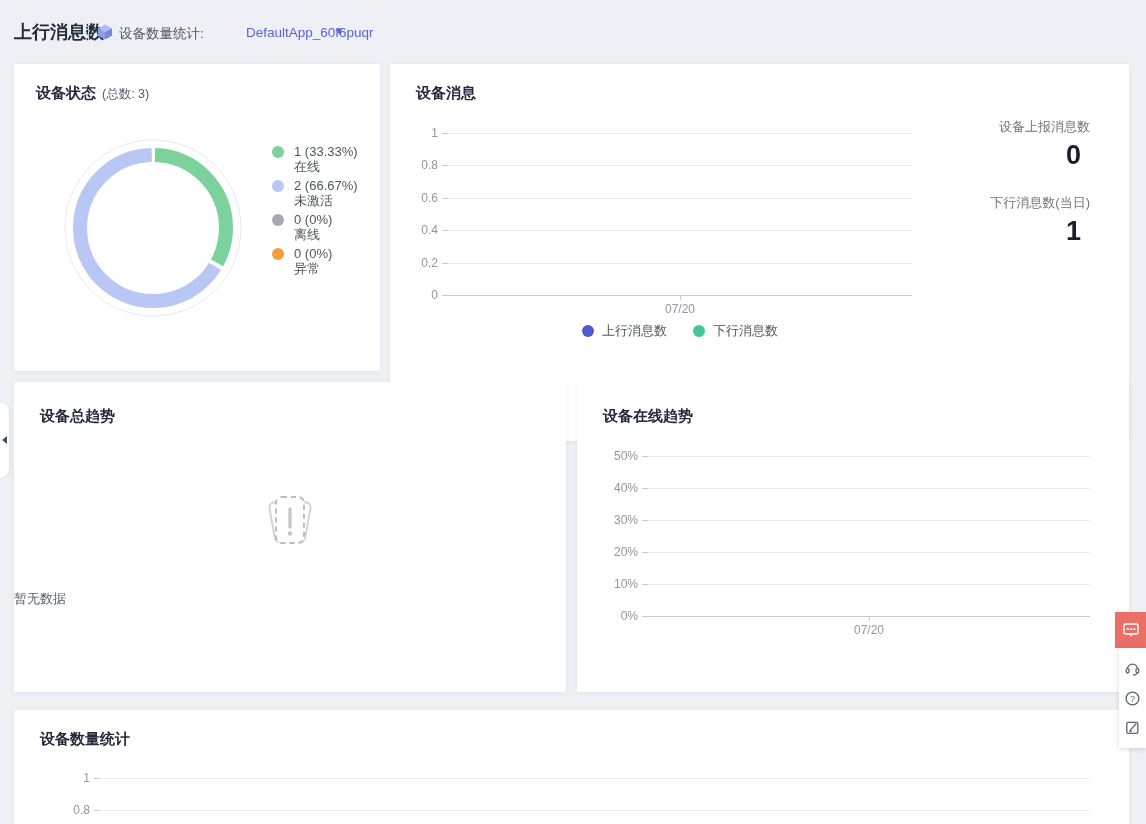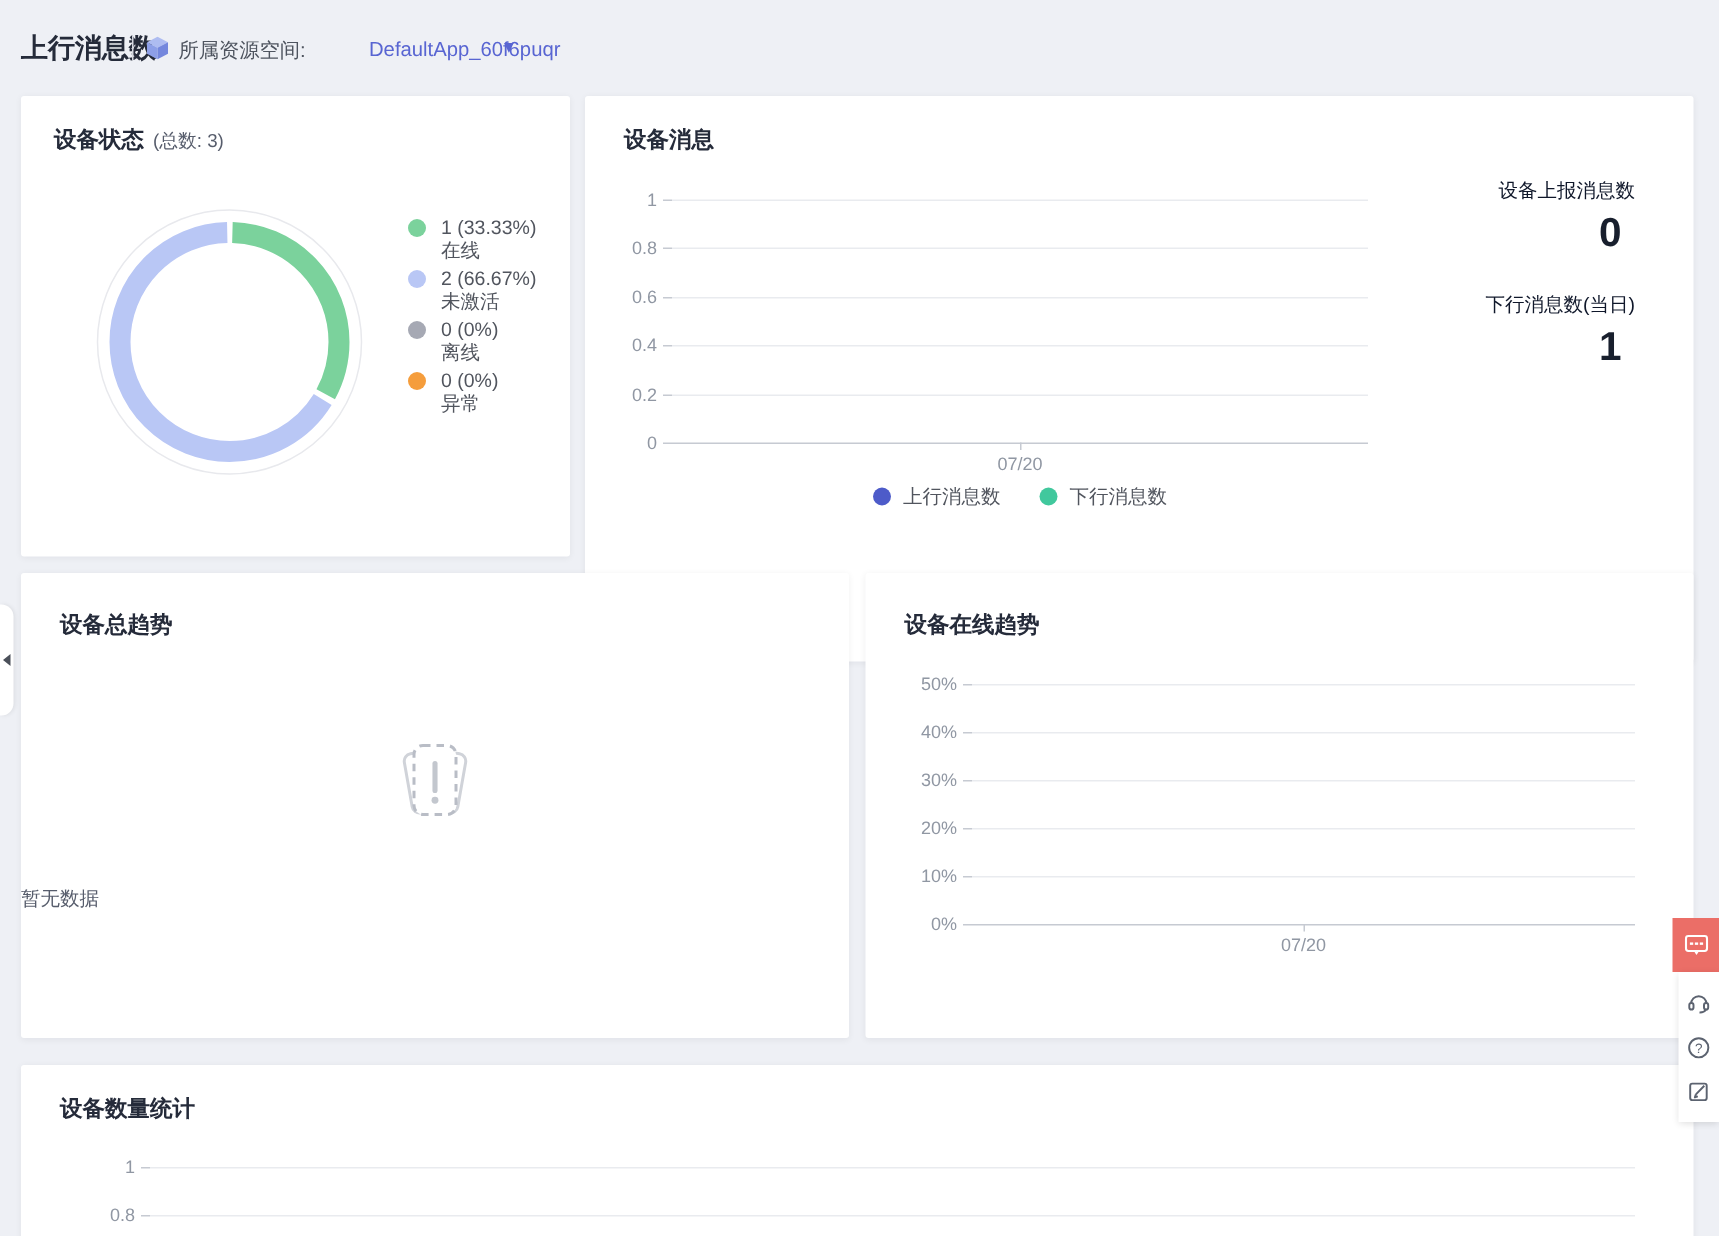--- a/index.html
+++ b/index.html
@@ -38,21 +38,21 @@
     gap:26px;font-size:13px;color:#51555e;}
   .lc-legend .item{display:flex;align-items:center;cursor:pointer;white-space:nowrap;}
   .lc-legend .dot{width:12px;height:12px;border-radius:50%;margin-right:8px;flex:none;}
   
   #status-legend{position:absolute;left:258px;top:80px;display:flex;flex-direction:column;gap:4px;}
   .sl-item{display:flex;cursor:pointer;height:30px;}
   .sl-dot{width:12px;height:12px;border-radius:50%;margin:2px 10px 0 0;flex:none;}
   .sl-text{font-size:13px;line-height:15px;color:#51555e;white-space:nowrap;}
   
   .stats{position:absolute;top:54px;right:39px;text-align:right;}
-  .stat-label{font-size:13px;color:#0f172a;margin-top:24px;white-space:nowrap;}
+  .stat-label{font-size:13px;color:#737373;margin-top:24px;white-space:nowrap;}
   .stat-label:first-child{margin-top:0;}
   .stat-value{font-size:27px;font-weight:700;color:#181f2d;line-height:30px;
     margin-top:4px;padding-right:9px;}
   
   #empty-box{position:absolute;left:0;right:0;top:108px;text-align:center;}
   #empty-text{position:absolute;left:0;right:0;top:208px;text-align:left;
     font-size:13px;color:#575d6c;}
   
   #collapse-tab{left:0;top:403px;width:9px;height:74px;background:#fff;
     border-radius:0 8px 8px 0;box-shadow:1px 0 3px rgba(0,0,0,.08);cursor:pointer;}
@@ -70,21 +70,21 @@
 </head>
 <body>
 
 <div class="abs" id="page-title">上行消息数</div>
 <div class="abs" id="hdr-divider"></div>
 <svg class="abs" id="rs-icon" width="18" height="18" viewBox="0 0 18 18">
   <polygon points="9,1.5 16,5.2 9,8.9 2,5.2" fill="#aebcf1"></polygon>
   <polygon points="2,5.2 9,8.9 9,16.5 2,12.8" fill="#8d9fe8"></polygon>
   <polygon points="16,5.2 9,8.9 9,16.5 16,12.8" fill="#7487dd"></polygon>
 </svg>
-<div class="abs" id="rs-label">所属资源空间:</div>
+<div class="abs" id="rs-label">设备数量统计:</div>
 <div class="abs" id="rs-value">DefaultApp_60f6puqr</div>
 <div class="abs" id="rs-caret">▾</div>
 
 <div class="card" id="card-status">
   <div class="card-title" style="left:22px;"><span>设备状态</span><span class="card-subtitle">(总数: 3)</span></div>
   <svg class="abs" style="left:44px;top:69px;" width="190" height="190" viewBox="0 0 190 190">
       <circle cx="95" cy="95" r="88" fill="none" stroke="#e8e9ed" stroke-width="1"></circle>
       <g transform="rotate(-90 95 95)">
         <circle cx="95" cy="95" r="73" fill="none" stroke="#7bd29c" stroke-width="14" stroke-dasharray="148.8755533904558 309.796974033654" stroke-dashoffset="-2"></circle>
         <circle cx="95" cy="95" r="73" fill="none" stroke="#b9c7f5" stroke-width="14" stroke-dasharray="301.796974033654 156.87555339045576" stroke-dashoffset="-154.8755533904558"></circle>

